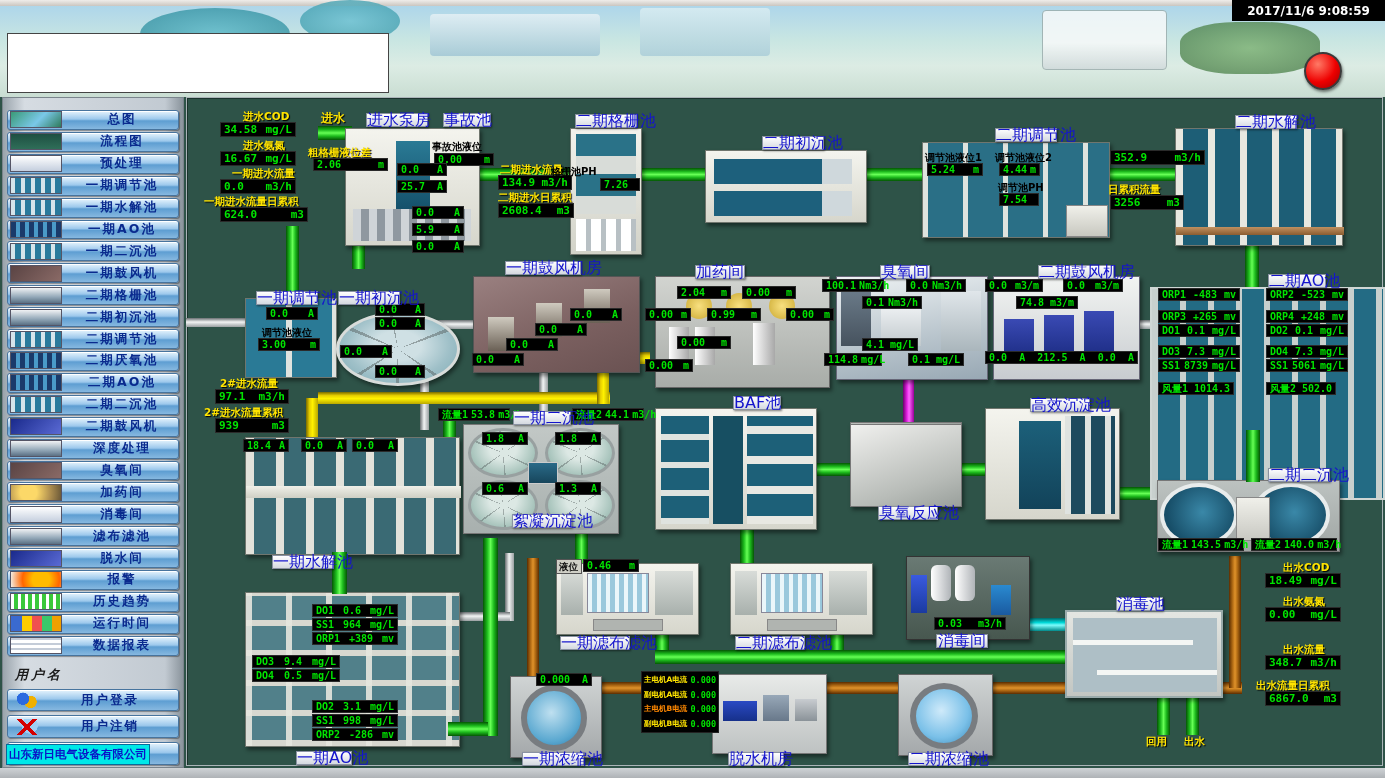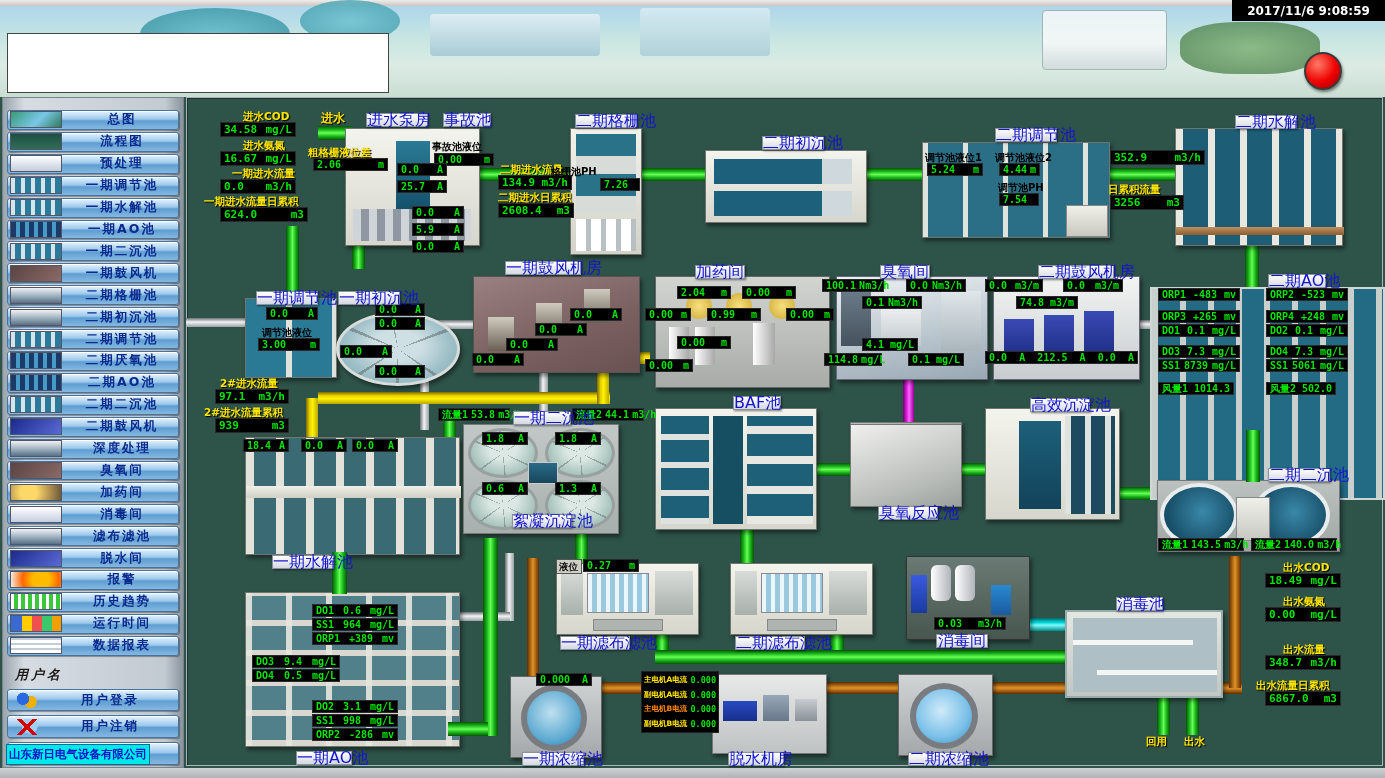--- a/index.html
+++ b/index.html
@@ -748,21 +748,21 @@
       <span>m3/h</span>
     </div>
   <div class="b vbox sm" style="left:1251px;top:538px;width:86px">
       <span>流量2</span>
       <span>140.0</span>
       <span>m3/h</span>
     </div>
 
   <div class="b tab" style="left:556px;top:559px;width:26px">液位</div>
   <div class="b vbox sm" style="left:583px;top:559px;width:56px">
-      <span>0.27</span>
+      <span>0.46</span>
       <span>m</span>
     </div>
   <div class="b vbox sm" style="left:934px;top:617px;width:72px">
       <span>0.03</span>
       <span>m3/h</span>
     </div>
 
   <div class="b ylab" style="left:1283px;top:561px">出水COD</div>
   <div class="b vbox" style="left:1265px;top:573px;width:76px">
       <span>18.49</span>

